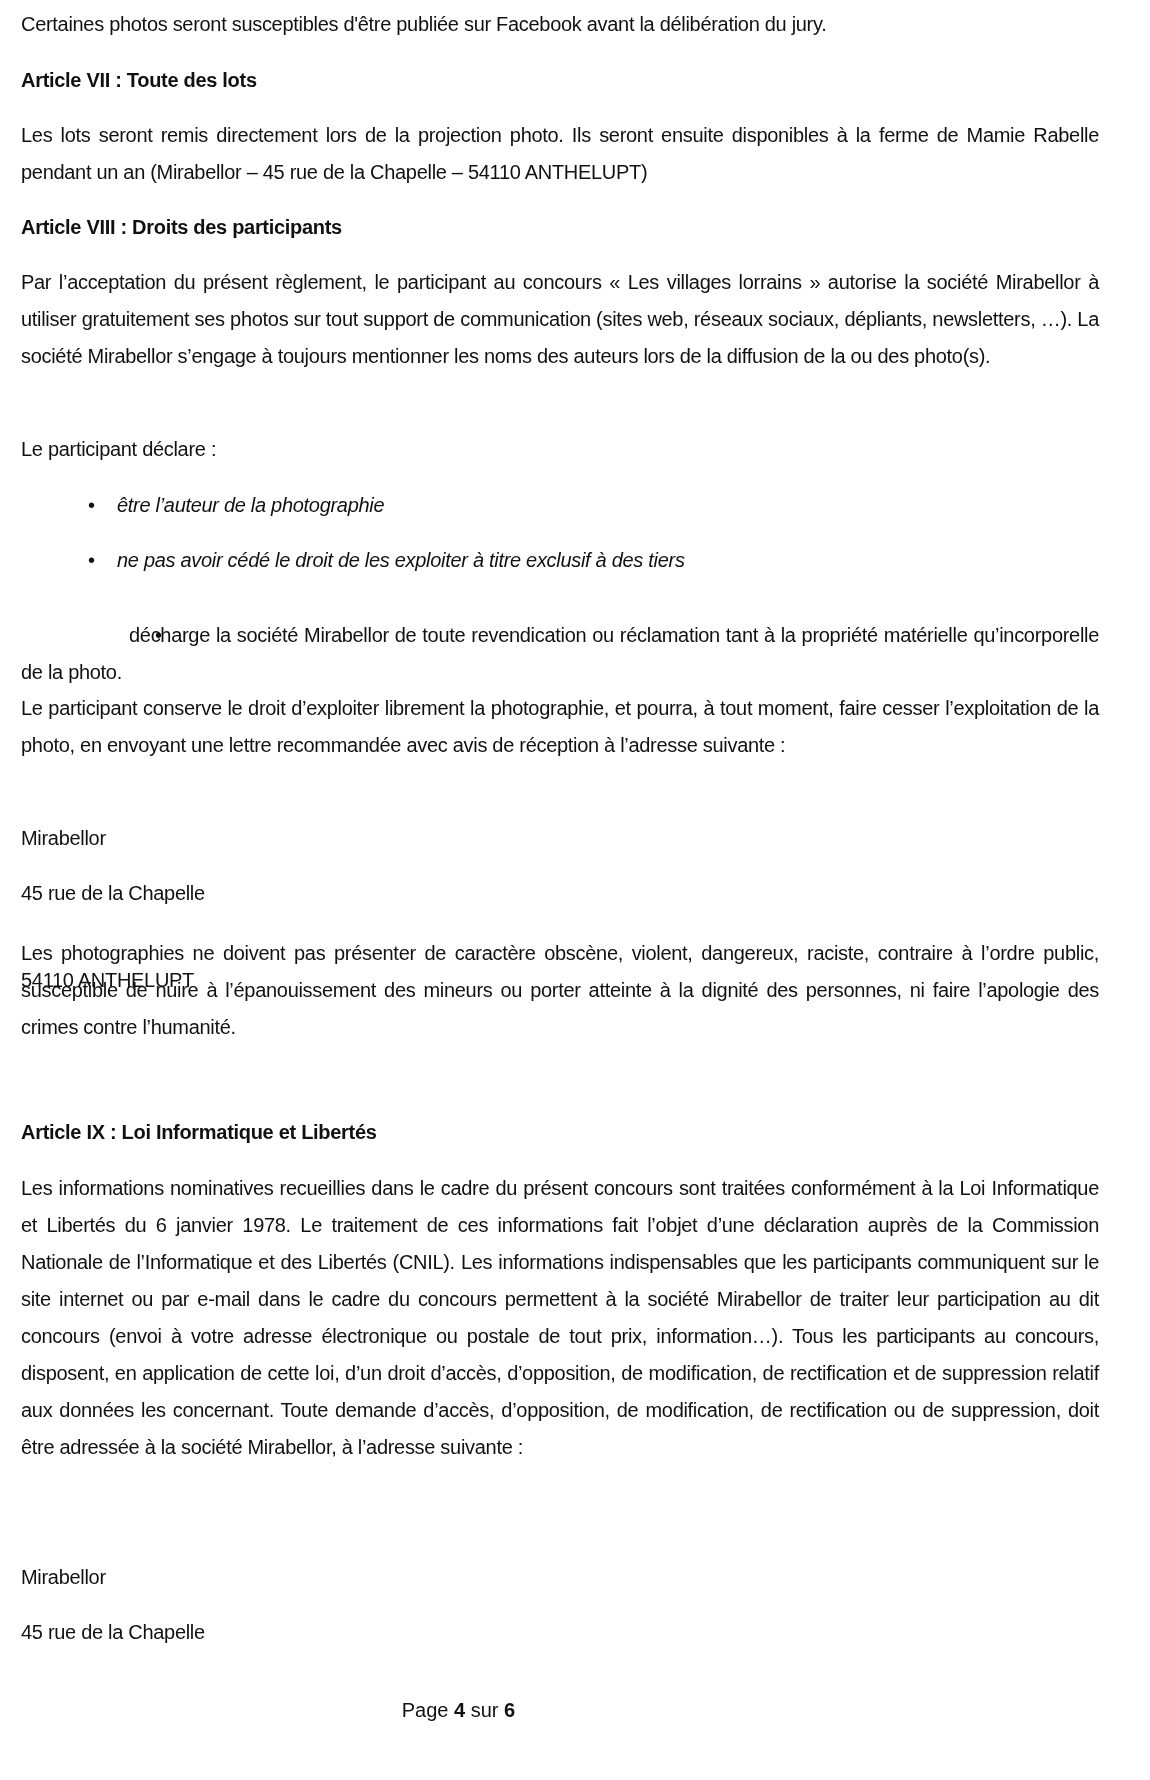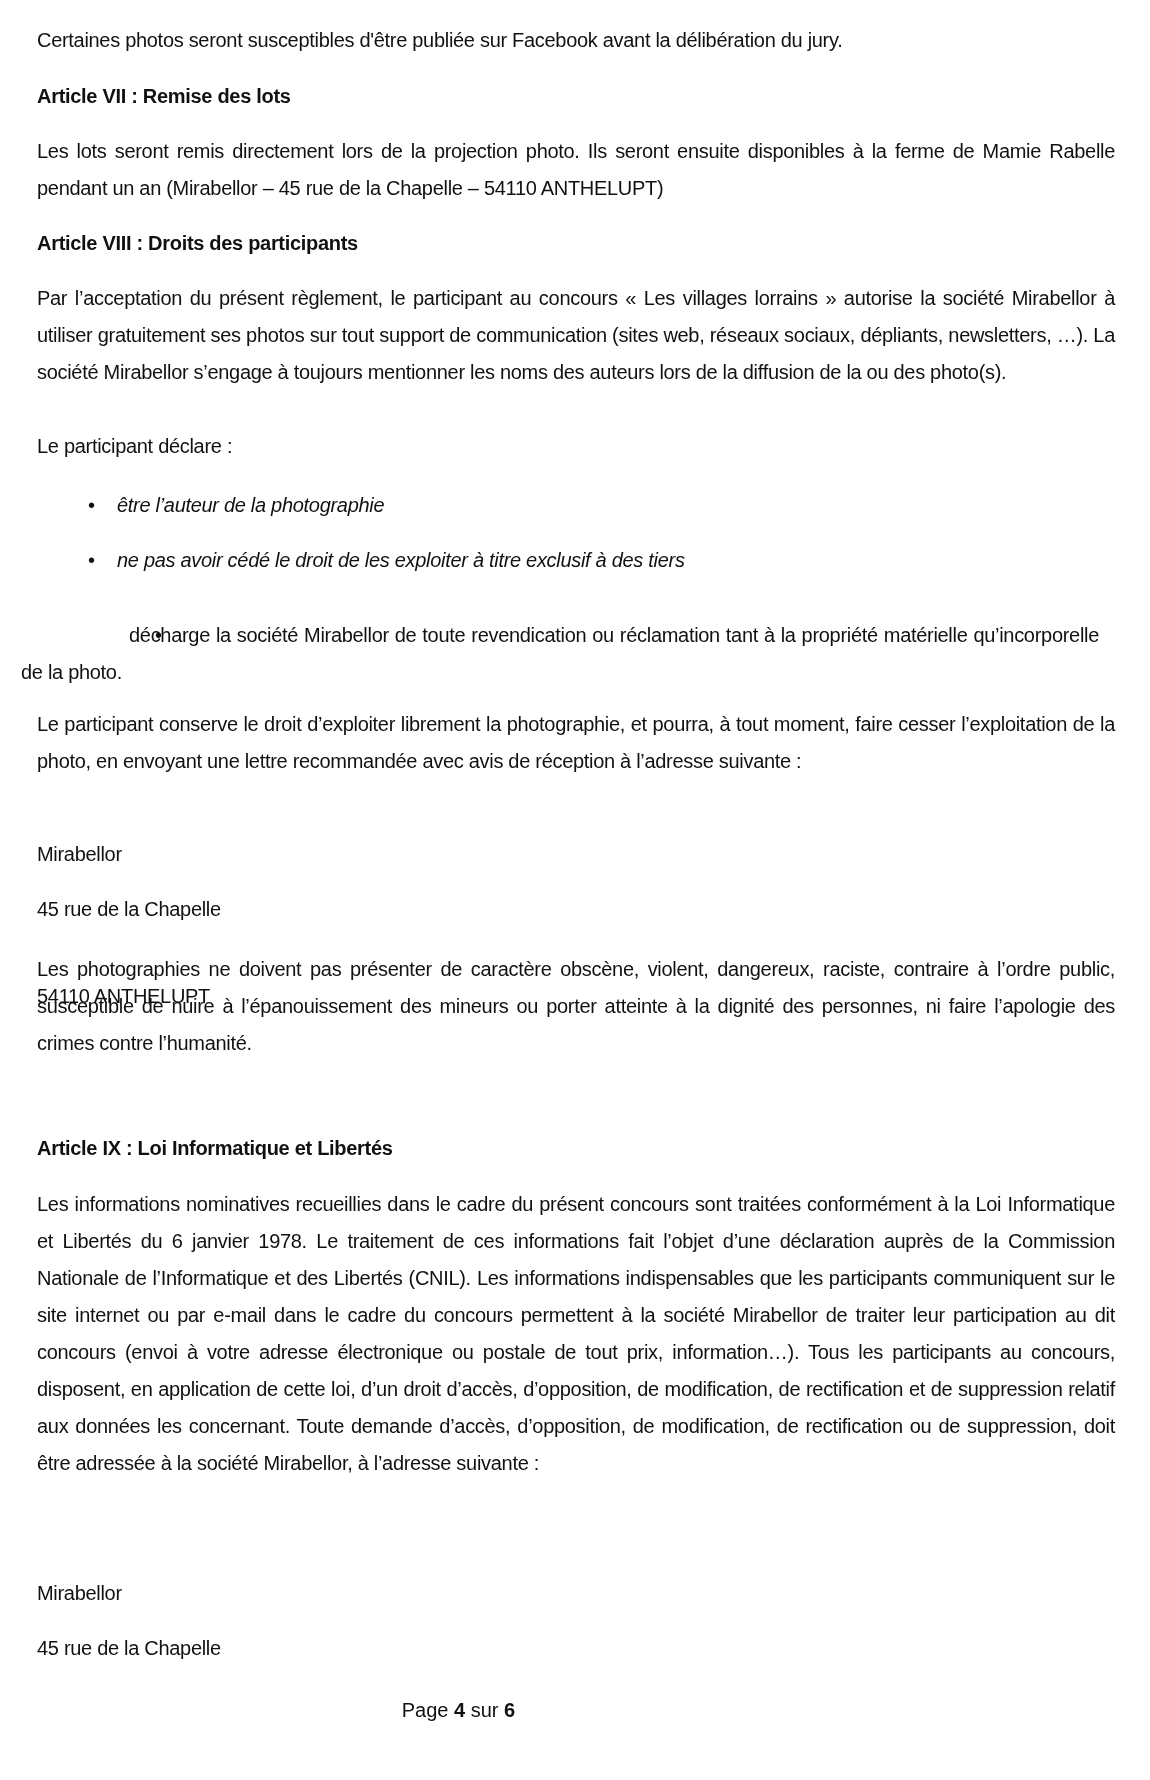--- a/index.html
+++ b/index.html
@@ -4,21 +4,21 @@
 <style>
   html, body { margin: 0; padding: 0; background: #ffffff; }
   body {
     width: 1150px; height: 1780px; position: relative; overflow: hidden;
     font-family: "Liberation Sans", "DejaVu Sans", sans-serif;
     color: #111111;
   }
   .page { position: absolute; left: 21px; top: 0; width: 1078px; }
   .p {
     position: absolute; left: 0; width: 1078px;
-    font-size: 20px; line-height: 37px; margin: 16px;
+    font-size: 20px; line-height: 37px; margin: 0;
     text-align: justify; text-align-last: left;
     letter-spacing: -0.3px;
   }
   .p.nojust { text-align: left; }
   .h { font-weight: bold; }
   .bullet-row { position: absolute; left: 0; width: 1078px; font-size: 20px; line-height: 37px; letter-spacing: -0.3px; }
   .bullet-dot { position: absolute; left: 67px; top: 0; }
   .bullet-text { position: absolute; left: 96px; top: 0; white-space: nowrap; font-style: italic; }
   .bullet-wrap { position: absolute; left: 0; width: 1078px; font-size: 20px; line-height: 37px; letter-spacing: -0.3px; text-align: justify; text-align-last: left; text-indent: 67px; margin-top: 20px; }
   .bullet-wrap .dot-inline { display: inline-block; width: 41px; }
@@ -28,29 +28,29 @@
   }
   .footer b { font-weight: bold; }
 </style>
 </head>
 <body>
 
 <div class="page">
 
   <p class="p nojust" style="top:6px">Certaines photos seront susceptibles d'être publiée sur Facebook avant la délibération du jury.</p>
 
-  <p class="p h nojust" style="top:62px">Article VII : Remise des lots</p>
+  <p class="p h nojust" style="top:62px">Article VII : Toute des lots</p>
 
   <p class="p" style="top:117px">Les lots seront remis directement lors de la projection photo. Ils seront ensuite disponibles à la ferme de Mamie Rabelle pendant un an (Mirabellor – 45 rue de la Chapelle – 54110 ANTHELUPT)</p>
 
   <p class="p h nojust" style="top:209px">Article VIII : Droits des participants</p>
 
   <p class="p" style="top:264px">Par l’acceptation du présent règlement, le participant au concours « Les villages lorrains » autorise la société Mirabellor à utiliser gratuitement ses photos sur tout support de communication (sites web, réseaux sociaux, dépliants, newsletters, …). La société Mirabellor s’engage à toujours mentionner les noms des auteurs lors de la diffusion de la ou des photo(s).</p>
 
-  <p class="p nojust" style="top:412px">Le participant déclare :</p>
+  <p class="p nojust" style="top:431px">Le participant déclare :</p>
 
   <div class="bullet-row" style="top:487px">
     <span class="bullet-dot">•</span>
     <span class="bullet-text">être l’auteur de la photographie</span>
   </div>
 
   <div class="bullet-row" style="top:542px">
     <span class="bullet-dot">•</span>
     <span class="bullet-text">ne pas avoir cédé le droit de les exploiter à titre exclusif à des tiers</span>
   </div>

